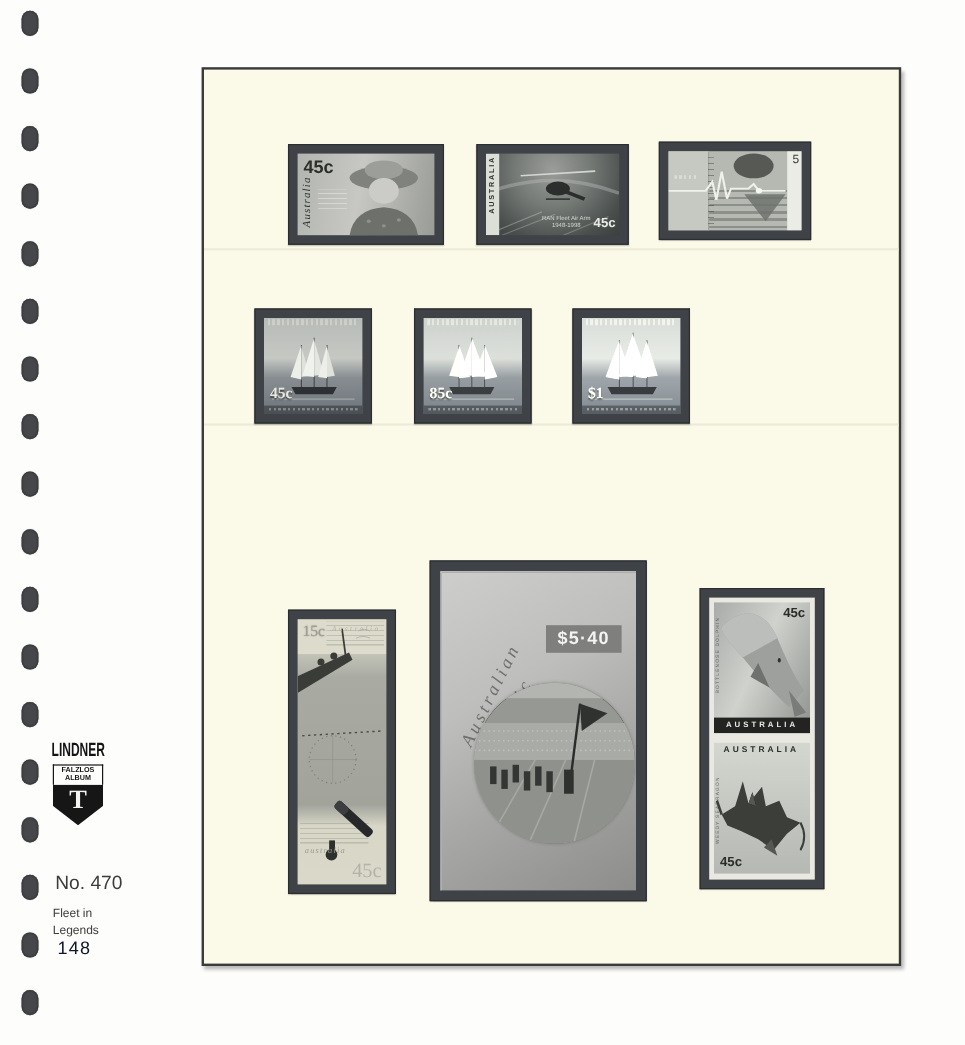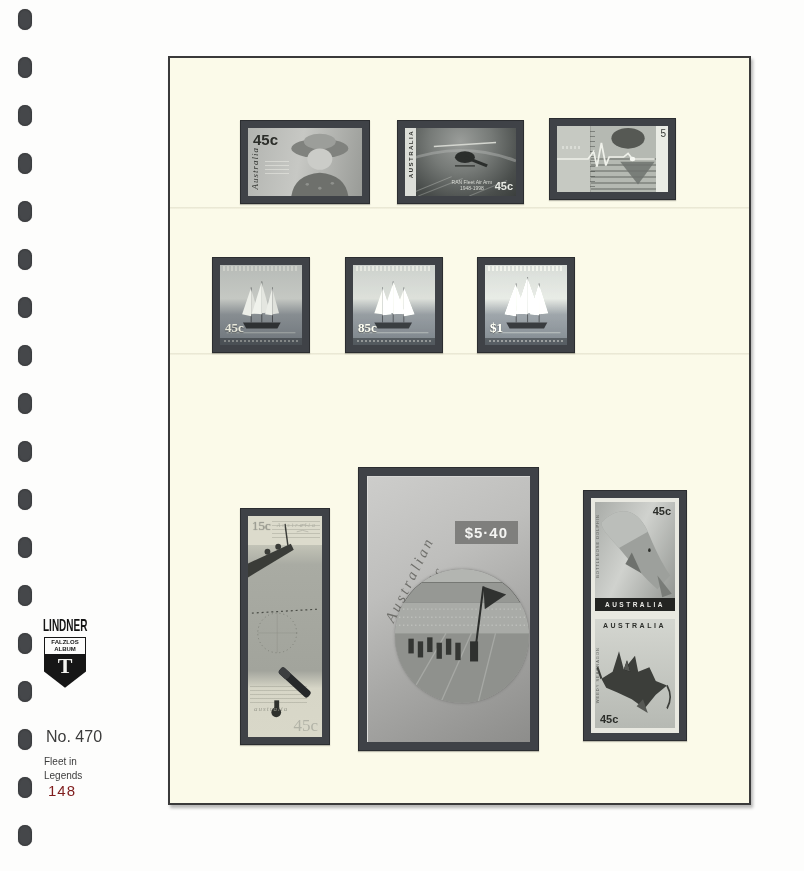--- a/index.html
+++ b/index.html
@@ -18,21 +18,21 @@
   .badge{position:absolute;left:44px;top:637px;width:42px;}
   .badge-top{border:1.5px solid #161616;border-bottom:none;font-size:6px;line-height:1.15;
              text-align:center;padding:1px 0;color:#161616;font-weight:bold;background:#fdfdfc;}
   .badge-shield{width:42px;height:34px;background:#161616;box-sizing:border-box;
                 clip-path:polygon(0 0,100% 0,100% 52%,50% 100%,0 52%);
                 display:flex;align-items:flex-start;justify-content:center;}
   .badge-shield span{font-family:"Liberation Serif",serif;font-weight:bold;font-size:22px;
                      color:#f4f4f0;line-height:1;margin-top:1px;}
   .refno{position:absolute;left:46px;top:728px;font-size:16px;color:#3c3c3c;text-align:center;}
   .origin{position:absolute;left:44px;top:755px;font-size:10px;color:#3c3c3c;line-height:1.35;}
-  .pagenum{position:absolute;left:48px;top:782px;font-size:15px;letter-spacing:1px;color:#7f1d1d;}
+  .pagenum{position:absolute;left:48px;top:782px;font-size:15px;letter-spacing:1px;color:#0f172a;}
 
   
   #page{position:absolute;left:168px;top:56px;width:583px;height:749px;box-sizing:border-box;
         background:var(--page-bg,#FBFAE9);border:2px solid #3a3a3a;
         box-shadow:2px 3px 3px rgba(0,0,0,.28);}
   .seam{position:absolute;left:0;right:0;height:2px;
         background:linear-gradient(#e3e1cc,#f4f2e0);opacity:.85;}
   #year{position:absolute;left:0;right:0;top:728px;text-align:center;font-size:13px;
         letter-spacing:1.5px;color:#2f2f2f;}
 

